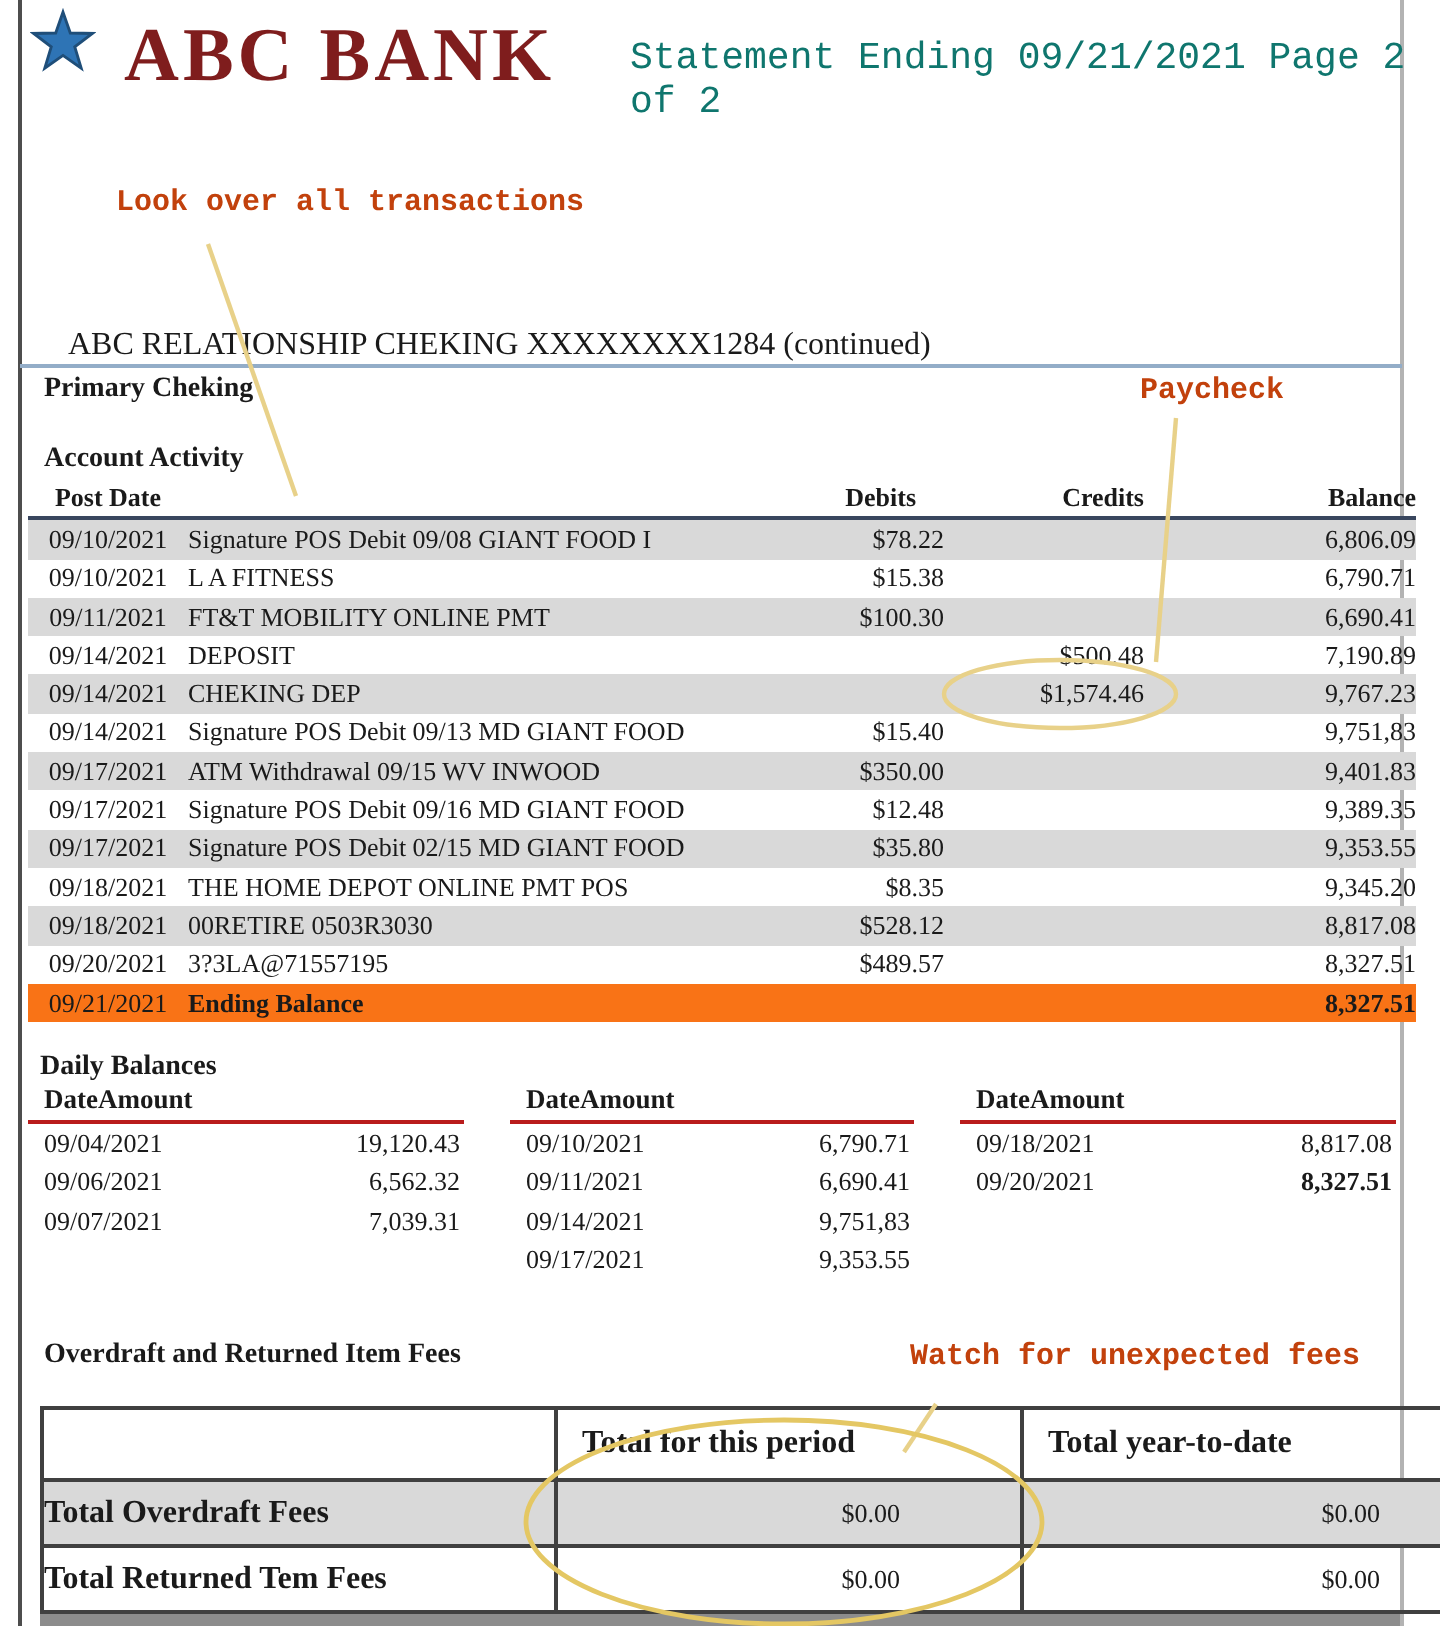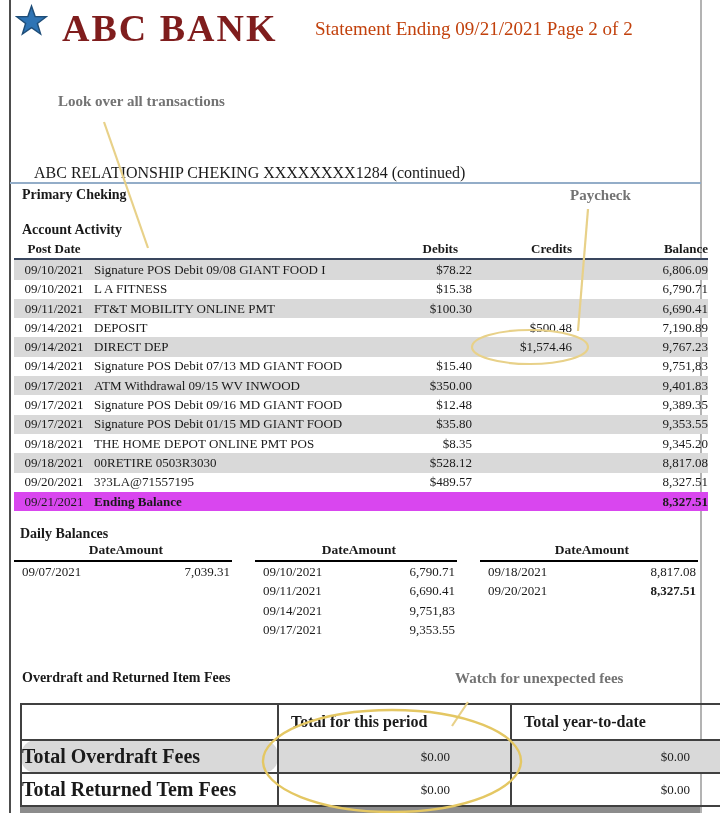--- a/index.html
+++ b/index.html
@@ -9,25 +9,25 @@
     font-family:"Liberation Serif", serif;
     color:#1a1a1a;
   }
   .abs{position:absolute;}
   
   .edge-left{left:9px;top:0;width:2px;height:813px;background:#4d4d4d;}
   .edge-right{left:700px;top:0;width:2px;height:813px;background:#b3b3b3;}
 
   
   .bank-name{left:62px;top:6px;font-size:38px;font-weight:bold;color:#7f1d1d;letter-spacing:2px;}
-  .stmt-title{left:315px;top:18px;font-size:19px;color:#c2410c;}
+  .stmt-title{left:315px;top:18px;font-size:19px;color:#0f766e;font-family:Liberation Mono, monospace;}
   .star{left:15px;top:4px;width:33px;height:33px;}
 
   
-  .note{font-family:Liberation Serif, serif;font-weight:bold;font-size:15px;color:#737373;}
+  .note{font-family:Liberation Mono, monospace;font-weight:bold;font-size:15px;color:#c2410c;}
   .note1{left:58px;top:93px;}
   .note2{left:570px;top:187px;}
   .note3{left:455px;top:670px;}
 
   
   .acct-heading{left:16px;top:164px;font-size:16px;margin-left:18px;}
   .divider{left:10px;top:182px;width:691px;height:2px;background:#93ADC8;}
   .acct-sub{left:22px;top:187px;font-size:14px;font-weight:bold;}
   .activity-title{left:22px;top:222px;font-size:14px;font-weight:bold;}
 
@@ -35,44 +35,44 @@
   .tx-table{left:14px;top:239px;width:688px;border-collapse:collapse;table-layout:fixed;}
   .tx-table th,.tx-table td{font-size:13px;height:19.3px;line-height:14px;padding:0;vertical-align:middle;white-space:nowrap;overflow:hidden;}
   .tx-table thead th{font-weight:bold;border-bottom:2.5px solid #39465E;}
   .col-date{width:80px;text-align:center;padding-left:8px;}
   .col-desc{width:290px;text-align:left;padding-left:2px;}
   .col-debit{width:74px;text-align:right;padding-right:2px;}
   .col-credit{width:100px;text-align:right;padding-right:2px;}
   .col-balance{width:136px;text-align:right;padding-right:10px;}
   th.col-debit{padding-right:14px;}
   tbody tr:nth-child(odd){background:#D9D9D9;}
-  tbody tr.row-ending{background:#d946ef;}
+  tbody tr.row-ending{background:#f97316;}
   tr.row-ending .col-desc, tr.row-ending .col-balance{font-weight:bold;}
 
   
   .db-title{left:20px;top:526px;font-size:14px;font-weight:bold;}
   .db-wrap{left:14px;top:542px;width:686px;display:flex;}
   .db-group{display:flex;flex-direction:column;}
   .db-g1{width:218px;margin-right:23px;}
   .db-g2{width:202px;margin-right:23px;}
   .db-g3{width:218px;}
-  .db-head{display:flex;justify-content:center;font-weight:bold;font-size:13.5px;
-           border-bottom:2px solid #000000;padding:0 2px 2px 8px;height:16px;line-height:16px;}
+  .db-head{display:flex;justify-content:flex-start;font-weight:bold;font-size:13.5px;
+           border-bottom:2px solid #b91c1c;padding:0 2px 2px 8px;height:16px;line-height:16px;}
   .db-row{display:flex;justify-content:space-between;font-size:13px;height:19.3px;line-height:19.3px;padding:0 2px 0 8px;}
   .db-amt-bold{font-weight:bold;}
 
   
   .fees-title{left:22px;top:670px;font-size:14px;font-weight:bold;}
   .fees-table{left:20px;top:703px;width:680px;border-collapse:collapse;table-layout:fixed;}
   .fees-table th,.fees-table td{border:2px solid #404040;padding:0;vertical-align:middle;}
   .fees-c1{width:243px;}
   .fees-c2{width:219px;}
   .fees-c3{width:218px;}
   .fees-table thead th{height:34px;font-size:16px;font-weight:bold;text-align:left;padding-left:12px;}
-  .fees-label{height:31px;font-size:20px;font-weight:bold;padding-left:12px;border-radius:15px;}
+  .fees-label{height:31px;font-size:16px;font-weight:bold;padding-left:12px;}
   .fees-val{font-size:13px;text-align:right;}
   .fees-val.period{padding-right:60px;}
   .fees-val.ytd{padding-right:52px;}
   .bottom-band{left:20px;top:807px;width:680px;height:6px;background:#8c8c8c;}
 
   .overlay{left:0;top:0;width:720px;height:813px;pointer-events:none;z-index:5;}
 </style>
 </head>
 <body>
 
@@ -128,49 +128,49 @@
       </tr>
     <tr>
         <td class="col-date">09/14/2021</td>
         <td class="col-desc">DEPOSIT</td>
         <td class="col-debit"></td>
         <td class="col-credit">$500.48</td>
         <td class="col-balance">7,190.89</td>
       </tr>
     <tr>
         <td class="col-date">09/14/2021</td>
-        <td class="col-desc">DIRECT DEP</td>
+        <td class="col-desc">CHEKING DEP</td>
         <td class="col-debit"></td>
         <td class="col-credit">$1,574.46</td>
         <td class="col-balance">9,767.23</td>
       </tr>
     <tr>
         <td class="col-date">09/14/2021</td>
-        <td class="col-desc">Signature POS Debit 07/13 MD GIANT FOOD</td>
+        <td class="col-desc">Signature POS Debit 09/13 MD GIANT FOOD</td>
         <td class="col-debit">$15.40</td>
         <td class="col-credit"></td>
         <td class="col-balance">9,751,83</td>
       </tr>
     <tr>
         <td class="col-date">09/17/2021</td>
         <td class="col-desc">ATM Withdrawal  09/15 WV INWOOD</td>
         <td class="col-debit">$350.00</td>
         <td class="col-credit"></td>
         <td class="col-balance">9,401.83</td>
       </tr>
     <tr>
         <td class="col-date">09/17/2021</td>
         <td class="col-desc">Signature POS Debit 09/16 MD GIANT FOOD</td>
         <td class="col-debit">$12.48</td>
         <td class="col-credit"></td>
         <td class="col-balance">9,389.35</td>
       </tr>
     <tr>
         <td class="col-date">09/17/2021</td>
-        <td class="col-desc">Signature POS Debit 01/15 MD GIANT FOOD</td>
+        <td class="col-desc">Signature POS Debit 02/15 MD GIANT FOOD</td>
         <td class="col-debit">$35.80</td>
         <td class="col-credit"></td>
         <td class="col-balance">9,353.55</td>
       </tr>
     <tr>
         <td class="col-date">09/18/2021</td>
         <td class="col-desc">THE HOME DEPOT ONLINE PMT POS</td>
         <td class="col-debit">$8.35</td>
         <td class="col-credit"></td>
         <td class="col-balance">9,345.20</td>
@@ -200,20 +200,28 @@
 </table>
 
 <div class="abs db-title">Daily Balances</div>
 <div class="abs db-wrap">
   <div class="db-group db-g1">
     <div class="db-head">
       <span>Date</span>
       <span>Amount</span>
     </div>
     <div class="db-row">
+        <span>09/04/2021</span>
+        <span>19,120.43</span>
+      </div>
+    <div class="db-row">
+        <span>09/06/2021</span>
+        <span>6,562.32</span>
+      </div>
+    <div class="db-row">
         <span>09/07/2021</span>
         <span>7,039.31</span>
       </div>
   </div>
   <div class="db-group db-g2">
     <div class="db-head">
       <span>Date</span>
       <span>Amount</span>
     </div>
     <div class="db-row">

